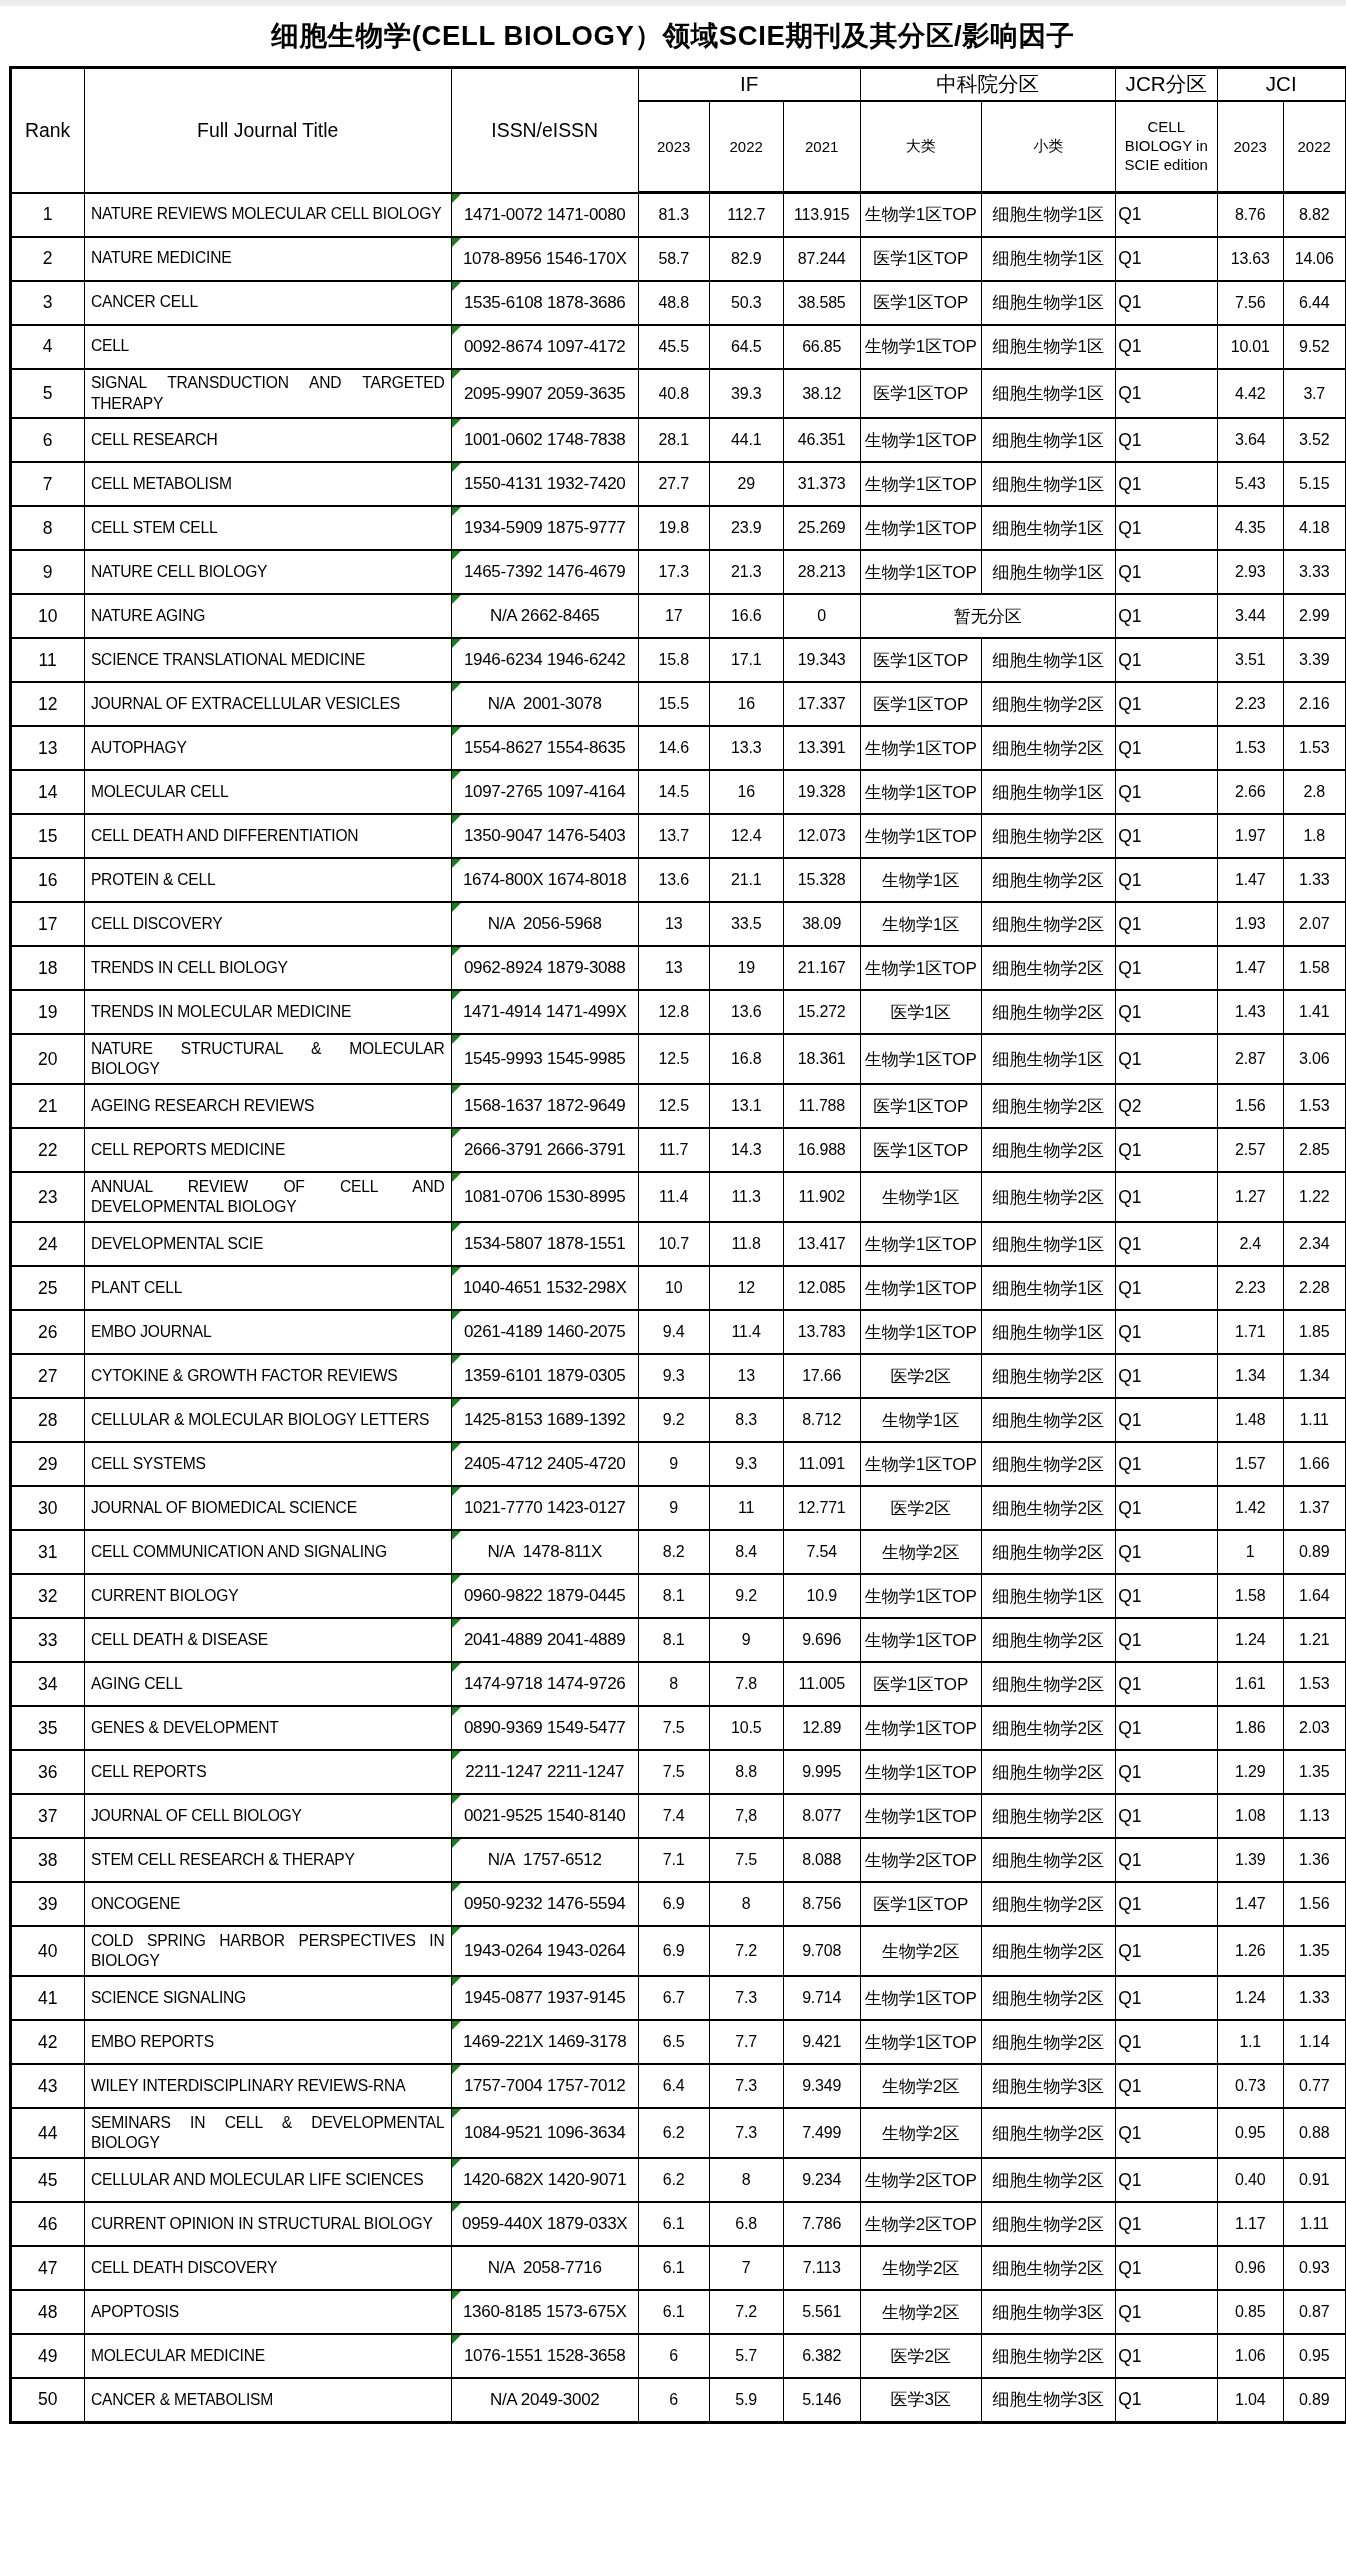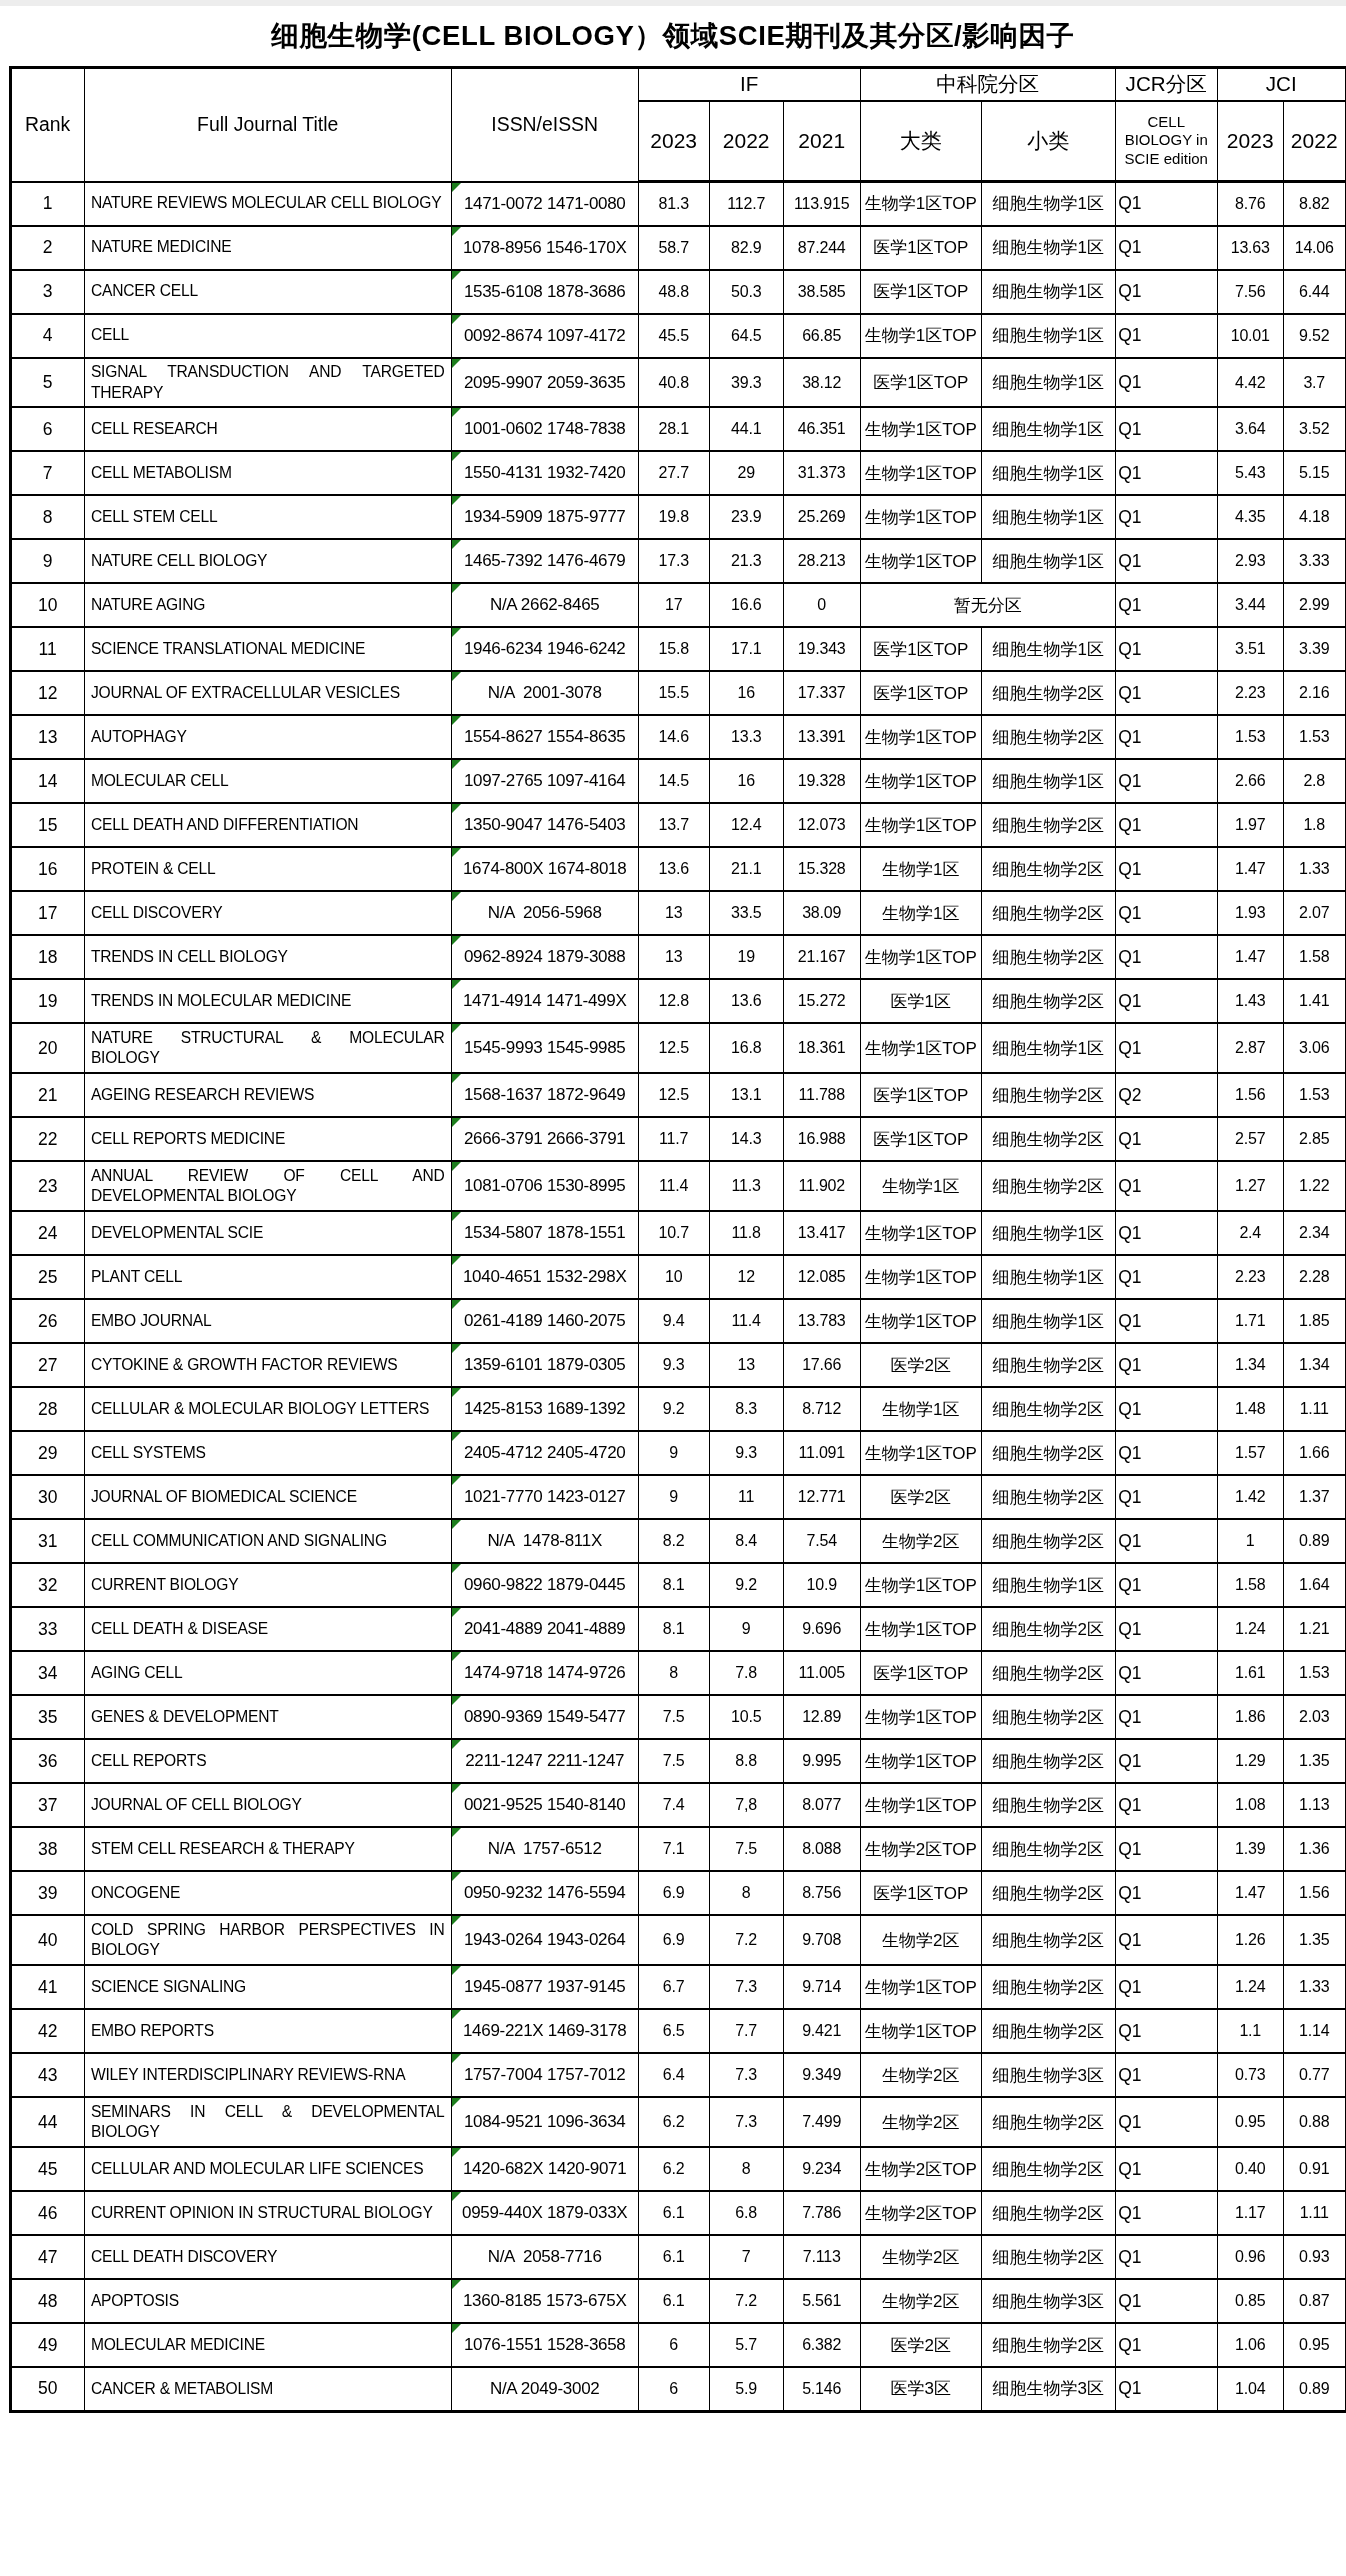--- a/index.html
+++ b/index.html
@@ -34,25 +34,25 @@
     border: 1.9px solid #000;
     border-top-width: 2.5px;
     border-bottom-width: 2.5px;
     vertical-align: middle;
     box-sizing: border-box;
     padding: 1.2px 2.5px;
     font-weight: normal;
   }
   thead tr.sub th { border-bottom-width: 3.7px; }
   thead tr.group th { height: 31px; margin-left: 14px; }
-  thead tr.sub th { height: 81px; }
+  thead tr.sub th { height: 92px; }
   thead th { text-align: center; }
   .hdr-main { font-size: 19.4px; }
   .g-label { font-size: 20.6px; }
-  .year { font-size: 21px; margin-left: 7px; }
+  .year { font-size: 15px; margin-left: 7px; }
   .jcr-sub-label { font-size: 15px; line-height: 1.25; padding: 1.2px 3.7px; }
   tbody td { height: 44px; }
   .c-rank { text-align: center; font-size: 17.5px; }
   .c-title-cell {
     text-align: justify;
     text-align-last: left;
     font-size: 15.6px;
     letter-spacing: -0.2px;
     line-height: 1.3;
     padding: 3.7px 6.2px;

